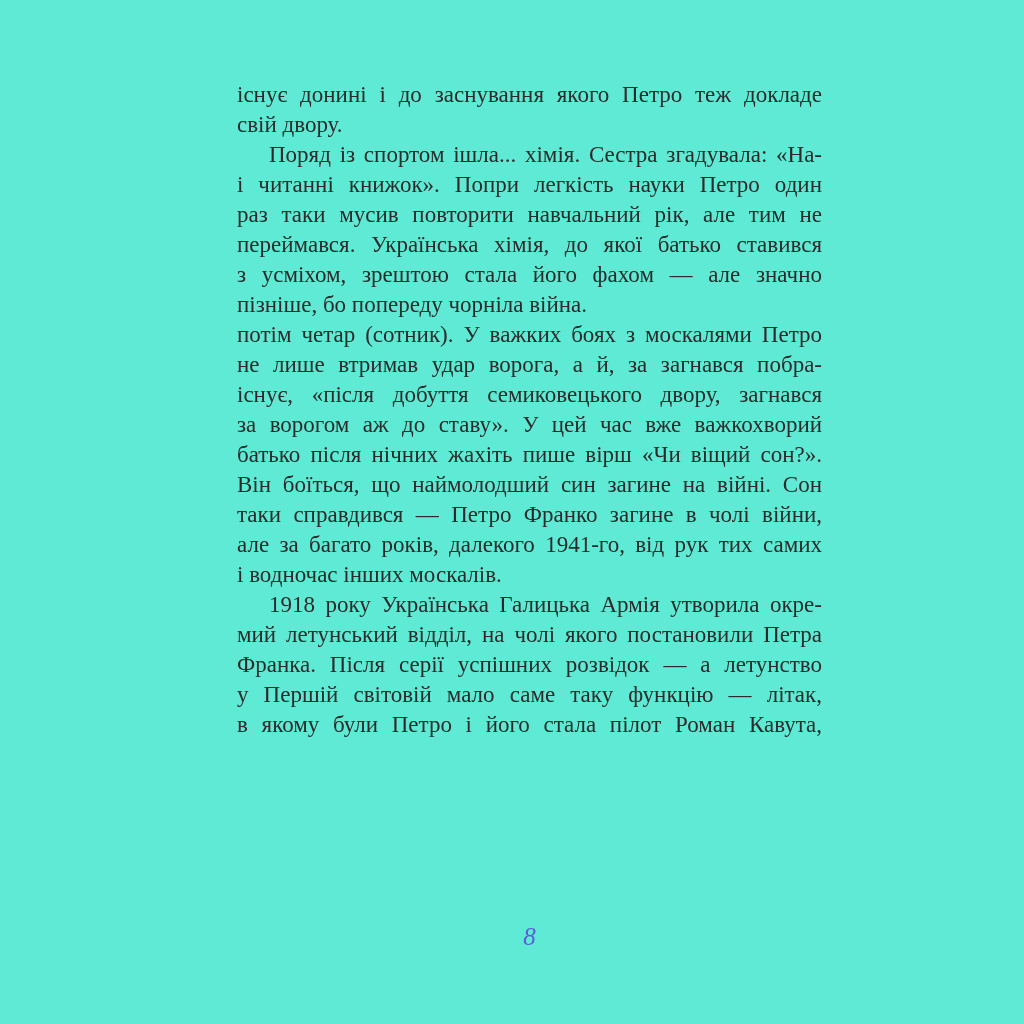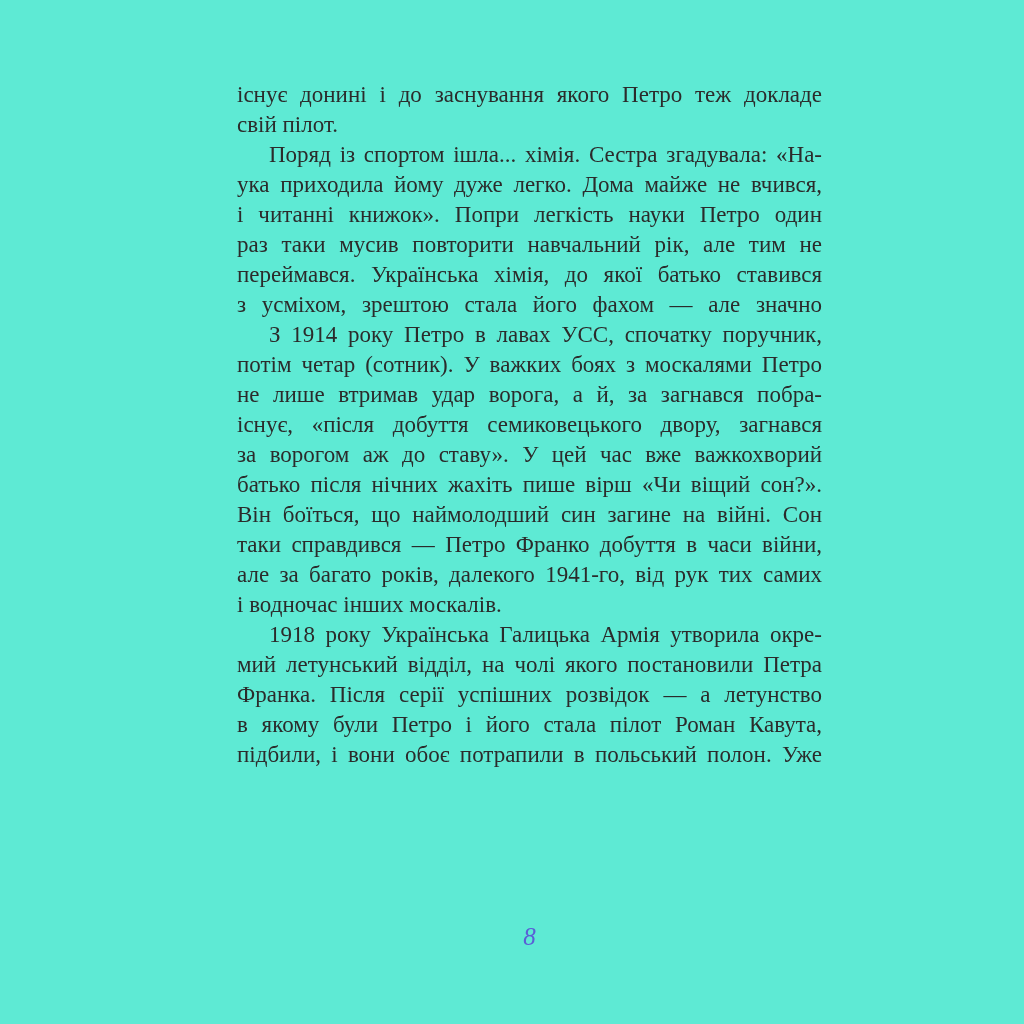--- a/index.html
+++ b/index.html
@@ -53,44 +53,43 @@
     color: #5a5fd6;
   }
 </style>
 </head>
 <body>
 
 <div class="page">
   <div class="text-block" id="text-block" style="color: rgb(43, 43, 43);">
       <div class="paragraph">
         <div class="line">існує донині і до заснування якого Петро теж докладе</div>
-        <div class="line para-end">свій пілот.</div>
+        <div class="line para-end">свій двору.</div>
       </div>
       <div class="paragraph">
         <div class="line indented">Поряд із спортом ішла... хімія. Сестра згадувала: «На-</div>
-        <div class="line">ука приходила йому дуже легко. Дома майже не вчився,</div>
         <div class="line">і читанні книжок». Попри легкість науки Петро один</div>
         <div class="line">раз таки мусив повторити навчальний рік, але тим не</div>
         <div class="line">переймався. Українська хімія, до якої батько ставився</div>
         <div class="line">з усміхом, зрештою стала його фахом — але значно</div>
+        <div class="line para-end">пізніше, бо попереду чорніла війна.</div>
       </div>
       <div class="paragraph">
-        <div class="line indented">З 1914 року Петро в лавах УСС, спочатку поручник,</div>
         <div class="line">потім четар (сотник). У важких боях з москалями Петро</div>
         <div class="line">не лише втримав удар ворога, а й, за загнався побра-</div>
         <div class="line">існує, «після добуття семиковецького двору, загнався</div>
         <div class="line">за ворогом аж до ставу». У цей час вже важкохворий</div>
         <div class="line">батько після нічних жахіть пише вірш «Чи віщий сон?».</div>
         <div class="line">Він боїться, що наймолодший син загине на війні. Сон</div>
-        <div class="line">таки справдився — Петро Франко добуття в часи війни,</div>
+        <div class="line">таки справдився — Петро Франко загине в чолі війни,</div>
         <div class="line">але за багато років, далекого 1941-го, від рук тих самих</div>
         <div class="line para-end">і водночас інших москалів.</div>
       </div>
       <div class="paragraph">
         <div class="line indented">1918 року Українська Галицька Армія утворила окре-</div>
         <div class="line">мий летунський відділ, на чолі якого постановили Петра</div>
         <div class="line">Франка. Після серії успішних розвідок — а летунство</div>
+        <div class="line">у Першій світовій мало саме таку функцію — літак,</div>
         <div class="line">в якому були Петро і його стала пілот Роман Кавута,</div>
-        <div class="line">підбили, і вони обоє потрапили в польський полон. Уже</div>
       </div>
     </div>
   <div class="page-number" style="color: rgb(90, 95, 214);">8</div>
 </div>
 
 </body></html>

